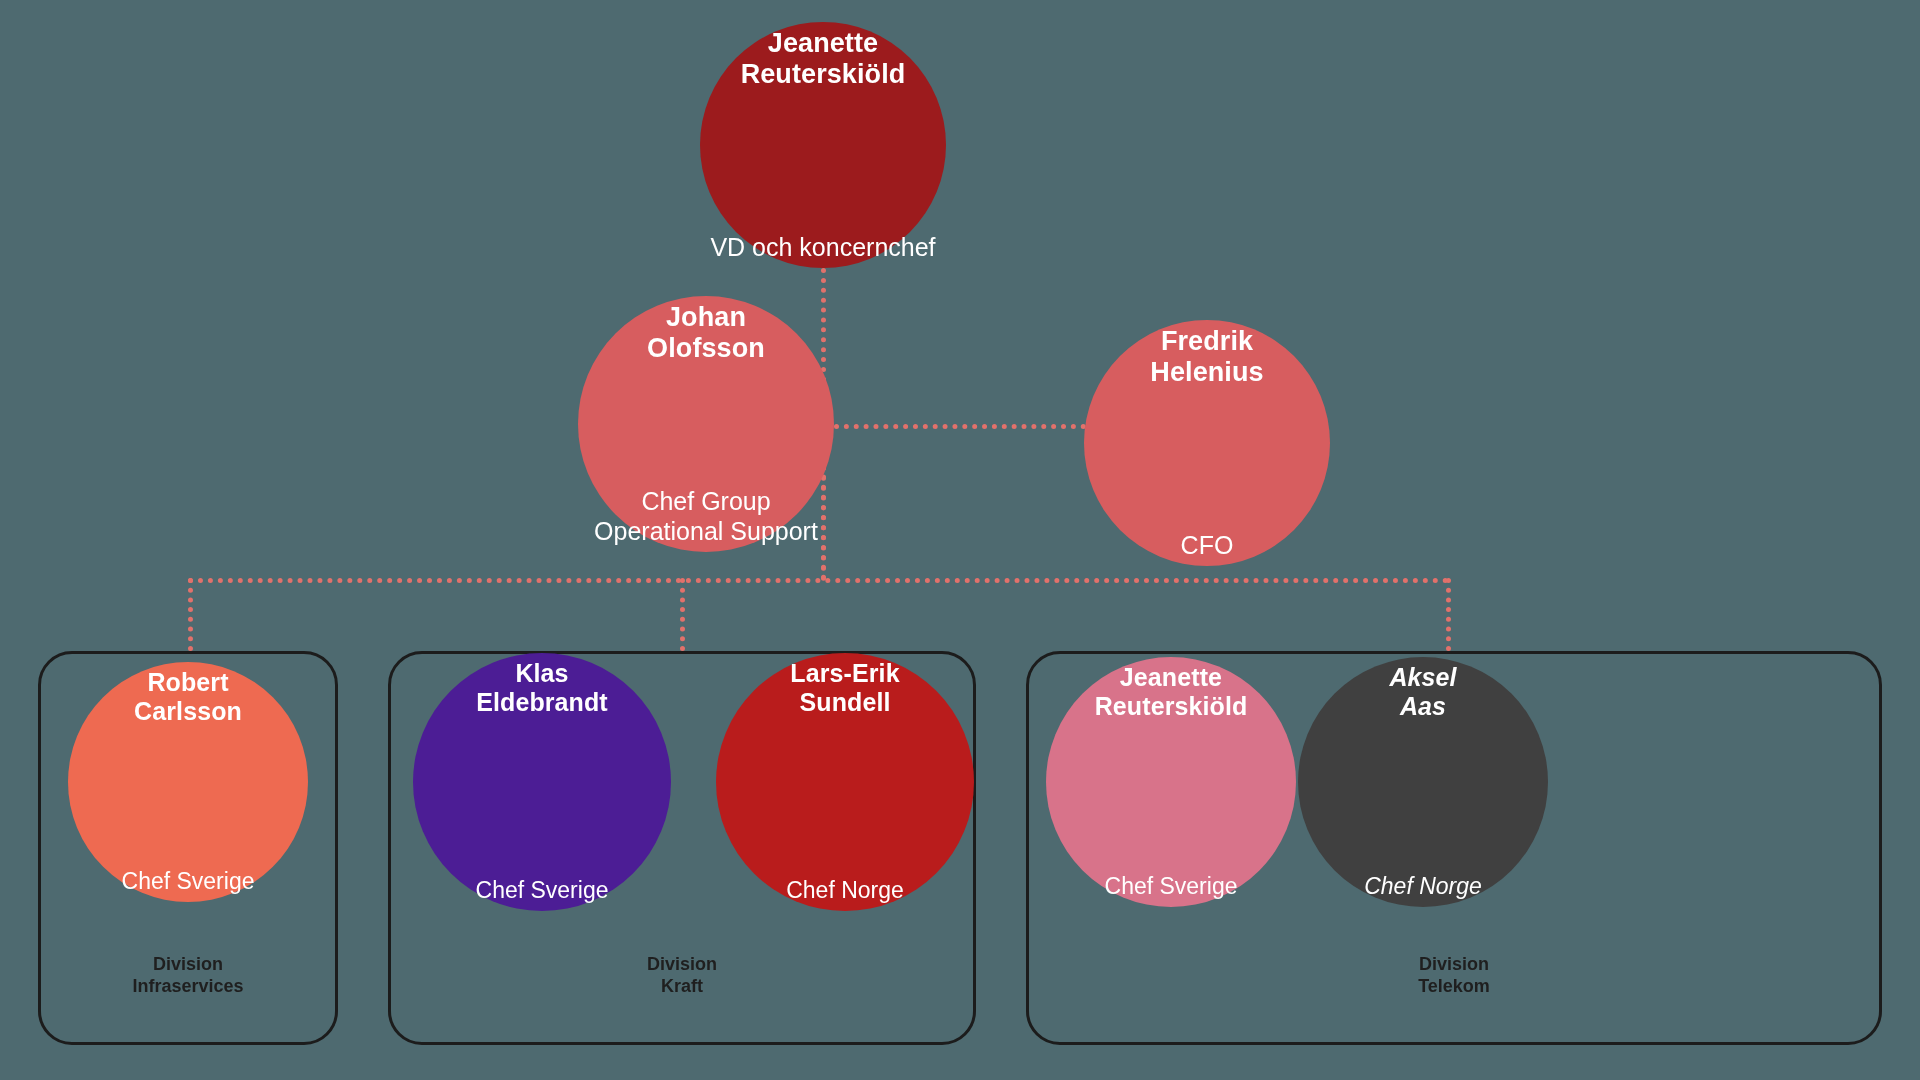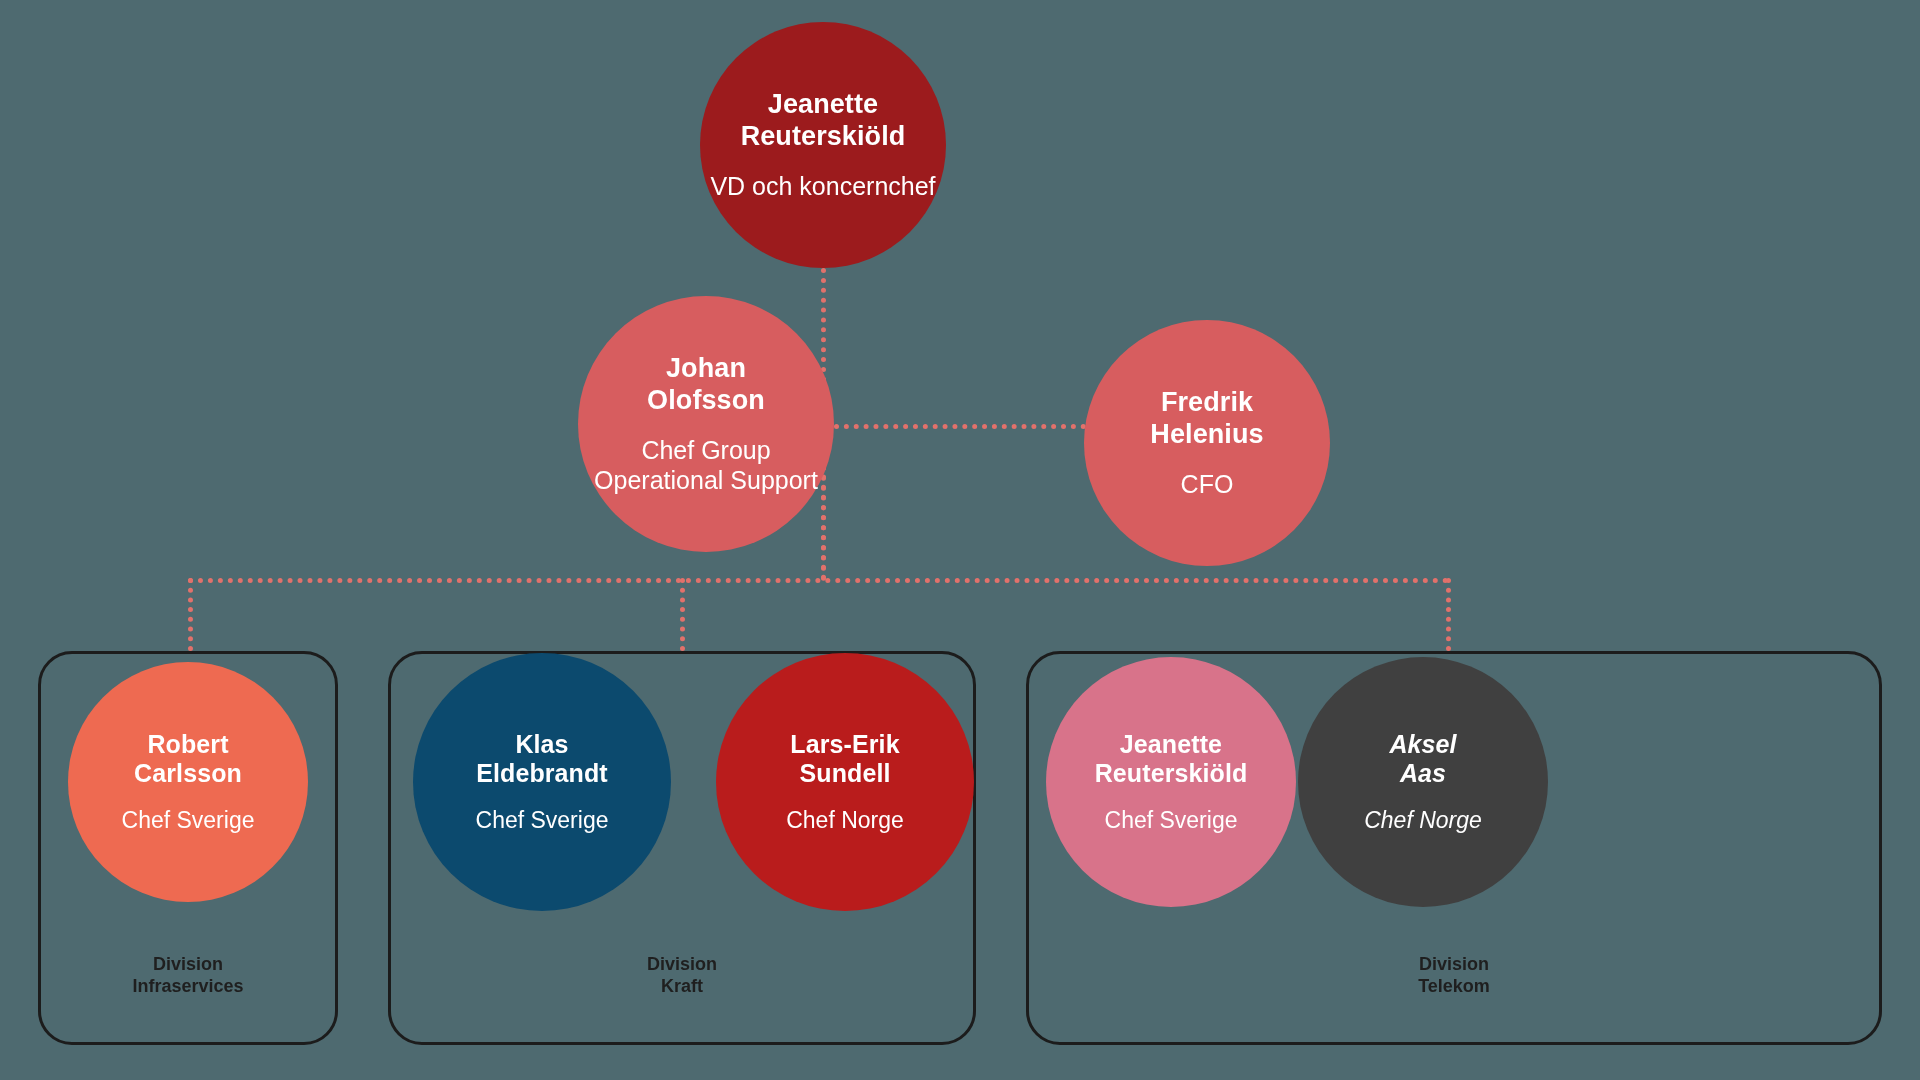--- a/index.html
+++ b/index.html
@@ -34,21 +34,21 @@
     border-top: 5px dotted #e2716b;
   }
 
   
   .node {
     position: absolute;
     border-radius: 50%;
     display: flex;
     flex-direction: column;
     align-items: center;
-    justify-content: center;
+    justify-content: space-between;
     text-align: center;
     color: #ffffff;
     box-sizing: border-box;
     padding: 6px;
     gap: 10px;
   }
   .node .name {
     font-weight: 700;
     line-height: 1.16;
     letter-spacing: 0.1px;
@@ -111,21 +111,21 @@
     width: 240px; height: 240px;
     left: 68px; top: 662px;
   }
   .node-infra-1 .name { font-size: 25px; }
   .node-infra-1 .role { font-size: 23px; }
 
   
   .div-kraft { left: 388px; top: 651px; width: 588px; height: 394px; }
   .div-kraft .division-label { top: 300px; }
   .node-kraft-1 {
-    background: #0c4a6e;
+    background: #4c1d95;
     width: 258px; height: 258px;
     left: 413px; top: 653px;
   }
   .node-kraft-2 {
     background: #b91c1c;
     width: 258px; height: 258px;
     left: 716px; top: 653px;
   }
   .node-kraft-1 .name, .node-kraft-2 .name { font-size: 25px; }
   .node-kraft-1 .role, .node-kraft-2 .role { font-size: 23px; }

